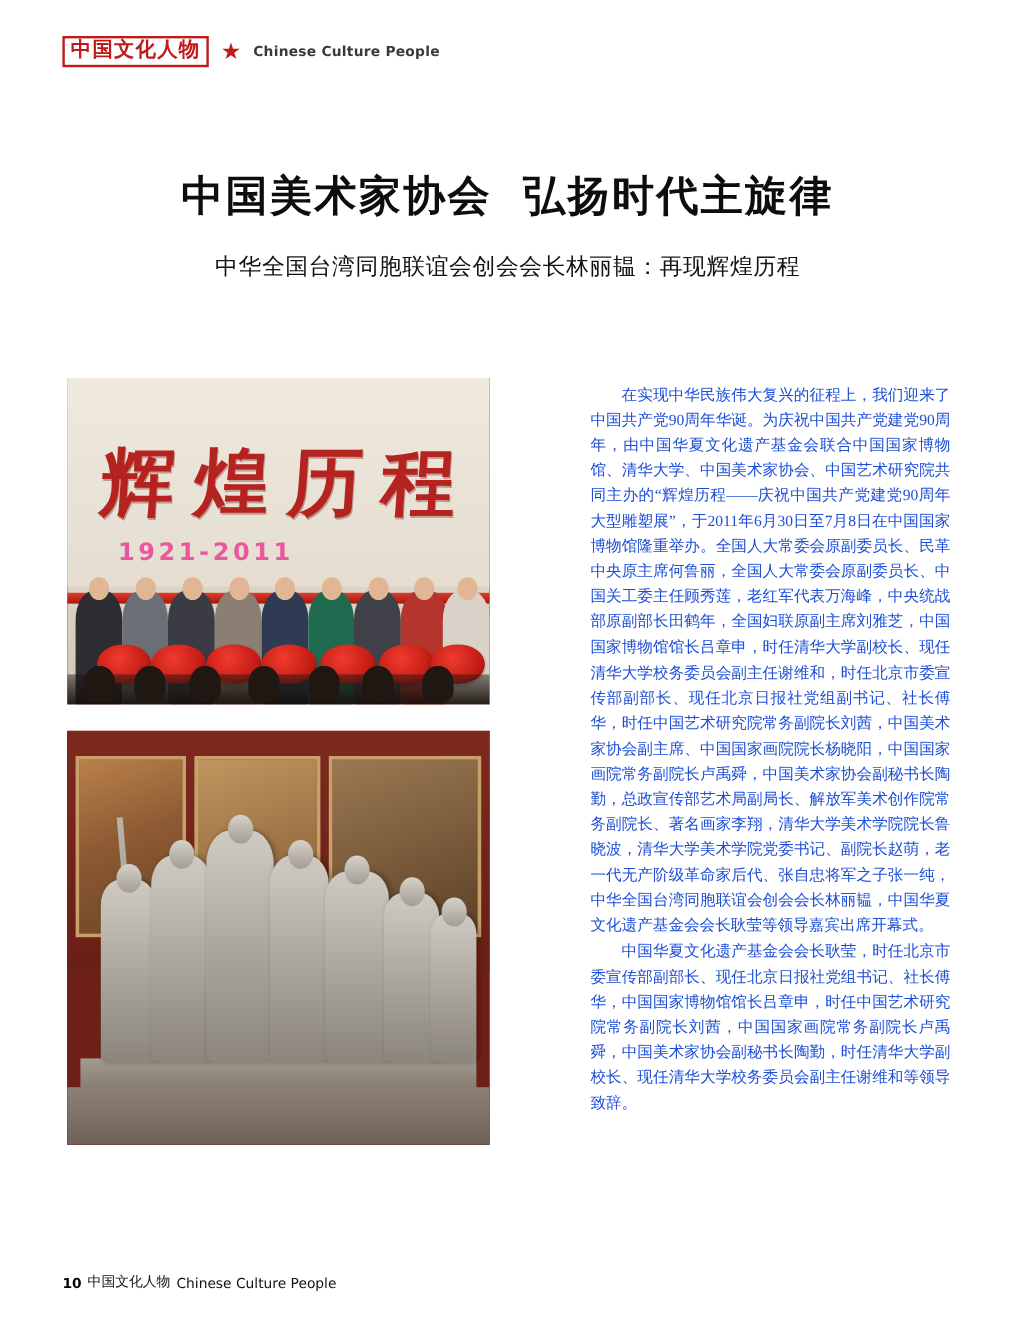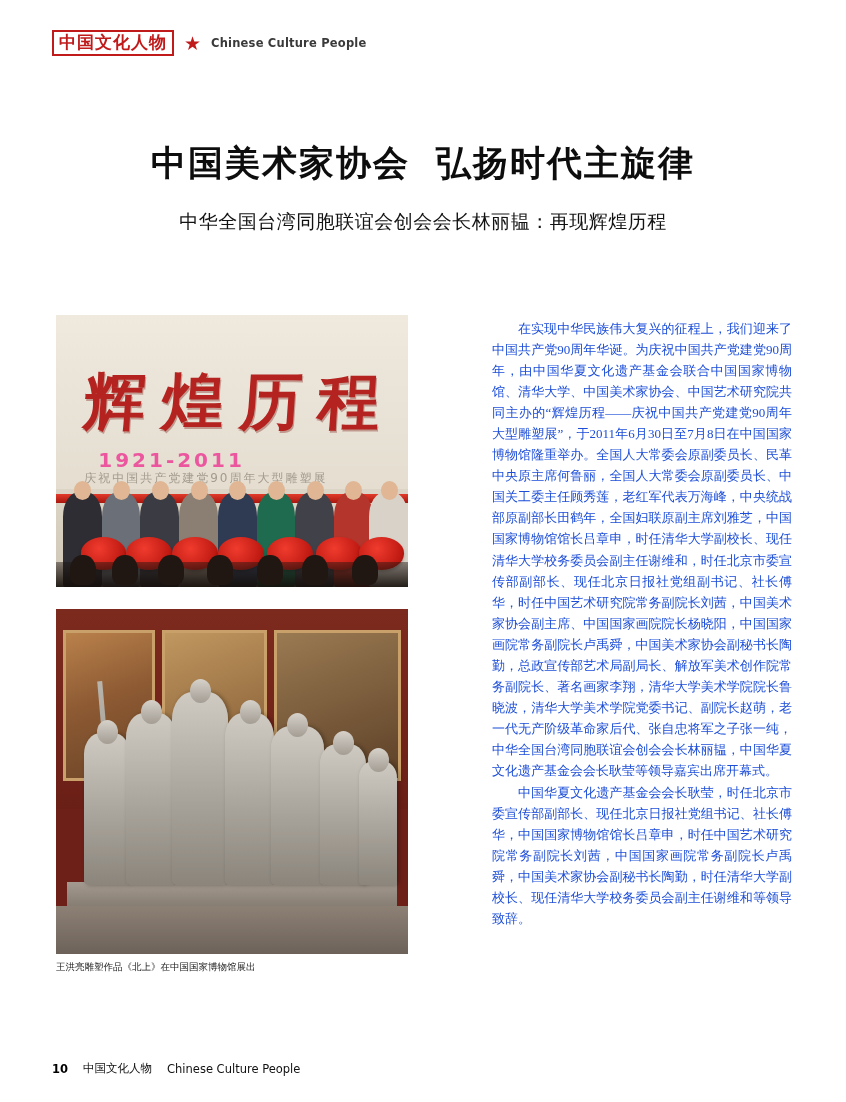--- a/index.html
+++ b/index.html
@@ -214,21 +214,21 @@
     line-height: 1.62;
     text-align: justify;
     text-indent: 2em;
     color: #1d4ed8;
   }
 
   
   .footer {
     position: absolute;
     left: 52px; bottom: 26px;
-    display: flex; align-items: center; gap: 15px; margin-top: 45px;
+    display: flex; align-items: center; gap: 5px; margin-top: 45px;
   }
   .footer .pg {
     font-family: "DejaVu Sans", sans-serif;
     font-size: 11.5px; font-weight: 700; color: #000;
   }
   .footer .ft-cn {
     font-family: "DejaVu Sans", sans-serif;
     font-size: 11.5px; color: #111;
   }
   .footer .ft-en {
@@ -257,21 +257,20 @@
   <div class="photo photo-1">
     <div class="p1-bg"></div>
     <div class="p1-banner"></div>
     <div class="p1-cal">
       <span>辉</span>
         <span>煌</span>
         <span>历</span>
         <span>程</span>
     </div>
     <div class="p1-years">1921-2011</div>
-    <div class="p1-subtext">庆祝中国共产党建党90周年大型雕塑展</div>
 
     <div class="p1-people">
       <div class="p1-ribbon"></div>
       <div class="p1-person" style="left:2%;  background:#2d2d33;">
           <div class="p1-head"></div>
         </div>
       <div class="p1-person" style="left:13%; background:#6b6f78;">
           <div class="p1-head"></div>
         </div>
       <div class="p1-person" style="left:24%; background:#3b3b44;">
@@ -340,21 +339,20 @@
     <div class="p2-fig" style="left:61%; width:15%; height:46%;">
         <div class="head"></div>
       </div>
     <div class="p2-fig" style="left:75%; width:13%; height:41%;">
         <div class="head"></div>
       </div>
     <div class="p2-fig" style="left:86%; width:11%; height:36%;">
         <div class="head"></div>
       </div>
   </div>
-  <div class="caption">王洪亮雕塑作品《北上》在中国国家博物馆展出</div>
 </div>
 
 <div class="col-right">
   <p>在实现中华民族伟大复兴的征程上，我们迎来了中国共产党90周年华诞。为庆祝中国共产党建党90周年，由中国华夏文化遗产基金会联合中国国家博物馆、清华大学、中国美术家协会、中国艺术研究院共同主办的“辉煌历程——庆祝中国共产党建党90周年大型雕塑展”，于2011年6月30日至7月8日在中国国家博物馆隆重举办。全国人大常委会原副委员长、民革中央原主席何鲁丽，全国人大常委会原副委员长、中国关工委主任顾秀莲，老红军代表万海峰，中央统战部原副部长田鹤年，全国妇联原副主席刘雅芝，中国国家博物馆馆长吕章申，时任清华大学副校长、现任清华大学校务委员会副主任谢维和，时任北京市委宣传部副部长、现任北京日报社党组副书记、社长傅华，时任中国艺术研究院常务副院长刘茜，中国美术家协会副主席、中国国家画院院长杨晓阳，中国国家画院常务副院长卢禹舜，中国美术家协会副秘书长陶勤，总政宣传部艺术局副局长、解放军美术创作院常务副院长、著名画家李翔，清华大学美术学院院长鲁晓波，清华大学美术学院党委书记、副院长赵萌，老一代无产阶级革命家后代、张自忠将军之子张一纯，中华全国台湾同胞联谊会创会会长林丽韫，中国华夏文化遗产基金会会长耿莹等领导嘉宾出席开幕式。</p>
   <p>中国华夏文化遗产基金会会长耿莹，时任北京市委宣传部副部长、现任北京日报社党组书记、社长傅华，中国国家博物馆馆长吕章申，时任中国艺术研究院常务副院长刘茜，中国国家画院常务副院长卢禹舜，中国美术家协会副秘书长陶勤，时任清华大学副校长、现任清华大学校务委员会副主任谢维和等领导致辞。</p>
 </div>
 
 <div class="footer">
   <span class="pg">10</span>
   <span class="ft-cn">中国文化人物</span>

